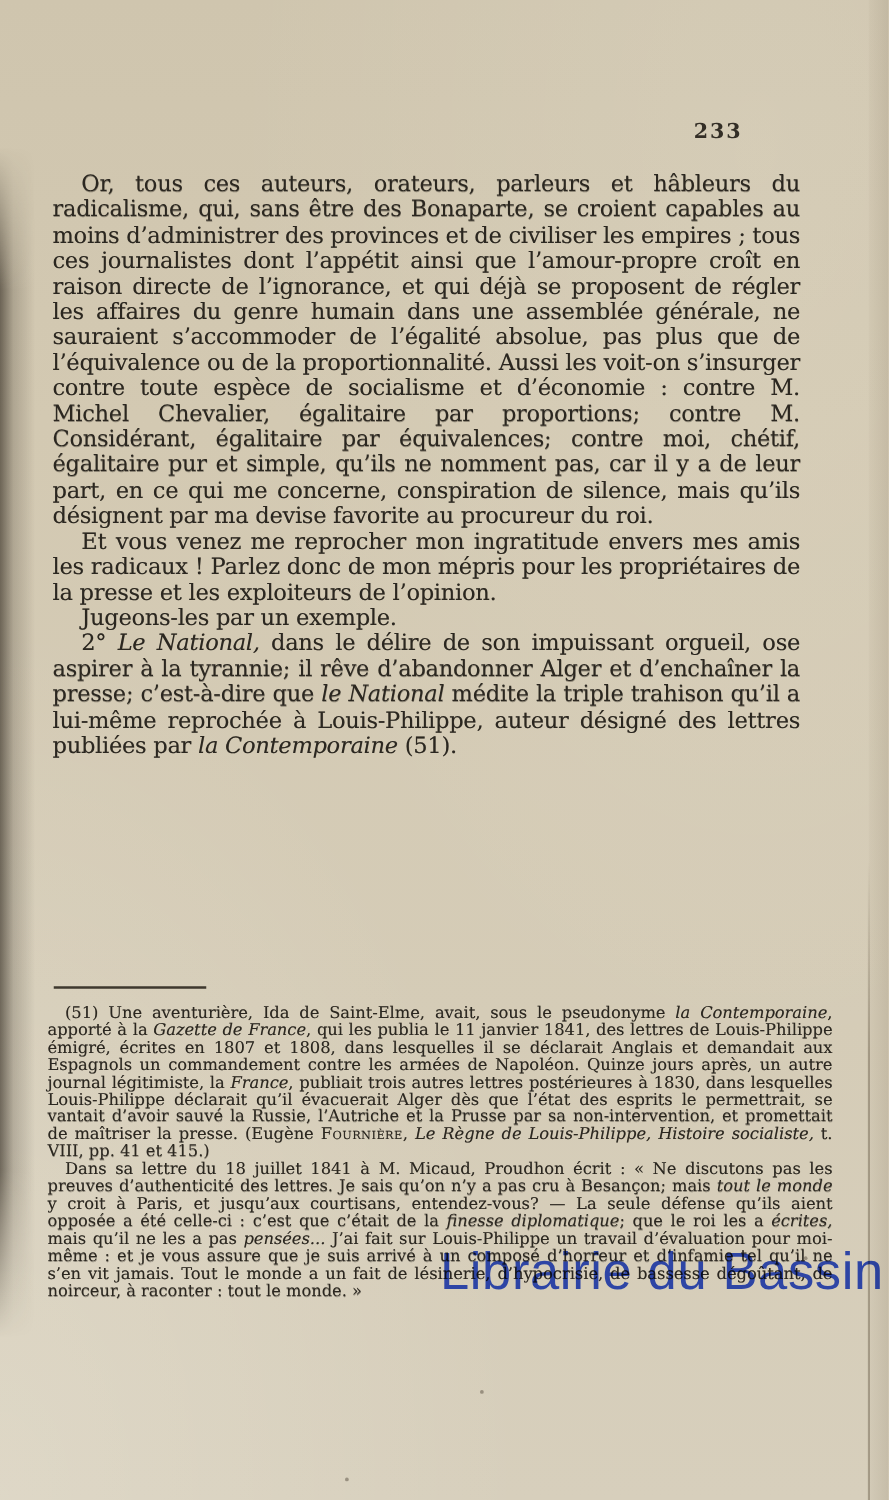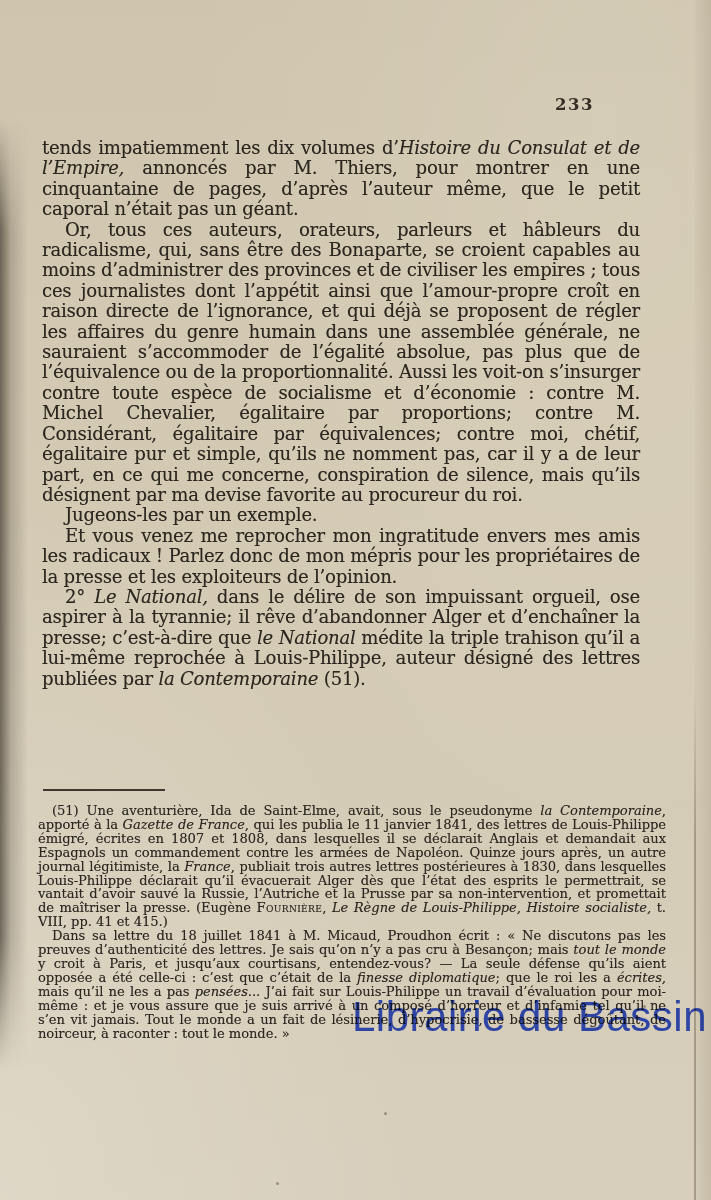--- a/index.html
+++ b/index.html
@@ -129,24 +129,23 @@
 
   <div class="edge-left"></div>
   <div class="edge-right"></div>
   <div class="edge-right-line"></div>
 
   <header class="running-head">
     <span class="folio">233</span>
   </header>
 
   <main class="body-text">
-    <p class="noindent"><span>tends impatiemment les dix volumes d’</span><span class="it">Histoire du Consulat et de l’Empire,</span><span> annoncés par M. Thiers, pour montrer en une cinquantaine de pages, d’après l’auteur même, que le petit caporal n’était pas un géant.</span></p>
     <p><span>Or, tous ces auteurs, orateurs, parleurs et hâbleurs du radicalisme, qui, sans être des Bonaparte, se croient capables au moins d’administrer des provinces et de civiliser les empires ; tous ces journalistes dont l’appétit ainsi que l’amour-propre croît en raison directe de l’ignorance, et qui déjà se proposent de régler les affaires du genre humain dans une assemblée générale, ne sauraient s’accommoder de l’égalité absolue, pas plus que de l’équivalence ou de la proportionnalité. Aussi les voit-on s’insurger contre toute espèce de socialisme et d’économie : contre M. Michel Chevalier, égalitaire par proportions; contre M. Considérant, égalitaire par équivalences; contre moi, chétif, égalitaire pur et simple, qu’ils ne nomment pas, car il y a de leur part, en ce qui me concerne, conspiration de silence, mais qu’ils désignent par ma devise favorite au procureur du roi.</span></p>
+    <p><span>Et vous venez me reprocher mon ingratitude envers mes amis les radicaux ! Parlez donc de mon mépris pour les propriétaires de la presse et les exploiteurs de l’opinion.</span></p>
     <p><span>Jugeons-les par un exemple.</span></p>
-    <p><span>Et vous venez me reprocher mon ingratitude envers mes amis les radicaux ! Parlez donc de mon mépris pour les propriétaires de la presse et les exploiteurs de l’opinion.</span></p>
     <p><span>2° </span><span class="it">Le National,</span><span> dans le délire de son impuissant orgueil, ose aspirer à la tyrannie; il rêve d’abandonner Alger et d’enchaîner la presse; c’est-à-dire que </span><span class="it">le National</span><span> médite la triple trahison qu’il a lui-même reprochée à Louis-Philippe, auteur désigné des lettres publiées par </span><span class="it">la Contemporaine</span><span> (51).</span></p>
   </main>
 
   <div class="footnote-rule"></div>
 
   <section class="footnotes">
     <p><span>(51) Une aventurière, Ida de Saint-Elme, avait, sous le pseudonyme </span><span class="it">la Contemporaine</span><span>, apporté à la </span><span class="it">Gazette de France</span><span>, qui les publia le 11 janvier 1841, des lettres de Louis-Philippe émigré, écrites en 1807 et 1808, dans lesquelles il se déclarait Anglais et demandait aux Espagnols un commandement contre les armées de Napoléon. Quinze jours après, un autre journal légitimiste, la </span><span class="it">France</span><span>, publiait trois autres lettres postérieures à 1830, dans lesquelles Louis-Philippe déclarait qu’il évacuerait Alger dès que l’état des esprits le permettrait, se vantait d’avoir sauvé la Russie, l’Autriche et la Prusse par sa non-intervention, et promettait de maîtriser la presse. (Eugène </span><span class="sc">Fournière</span><span>, </span><span class="it">Le Règne de Louis-Philippe, Histoire socialiste,</span><span> t. VIII, pp. 41 et 415.)</span></p>
     <p><span>Dans sa lettre du 18 juillet 1841 à M. Micaud, Proudhon écrit : « Ne discutons pas les preuves d’authenticité des lettres. Je sais qu’on n’y a pas cru à Besançon; mais </span><span class="it">tout le monde</span><span> y croit à Paris, et jusqu’aux courtisans, entendez-vous? — La seule défense qu’ils aient opposée a été celle-ci : c’est que c’était de la </span><span class="it">finesse diplomatique</span><span>; que le roi les a </span><span class="it">écrites,</span><span> mais qu’il ne les a pas </span><span class="it">pensées...</span><span> J’ai fait sur Louis-Philippe un travail d’évaluation pour moi-même : et je vous assure que je suis arrivé à un composé d’horreur et d’infamie tel qu’il ne s’en vit jamais. Tout le monde a un fait de lésinerie, d’hypocrisie, de bassesse dégoûtant, de noirceur, à raconter : tout le monde. »</span></p>
   </section>
 

